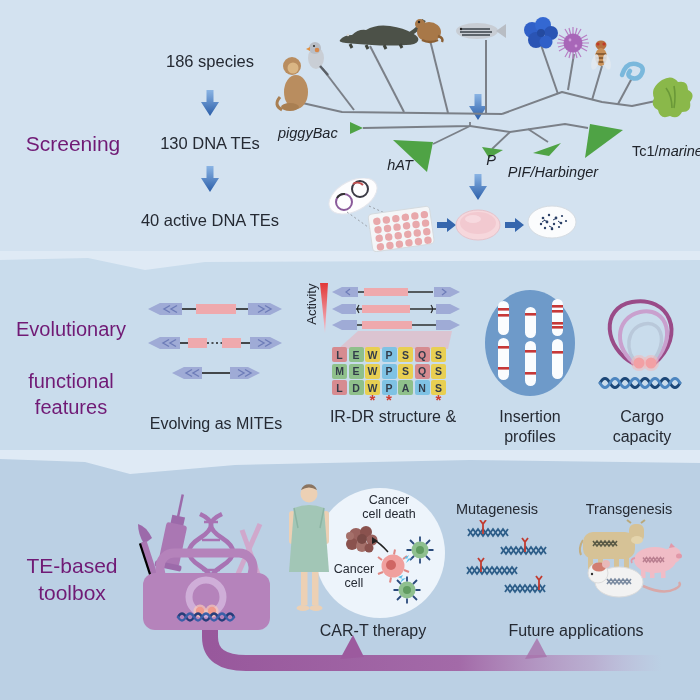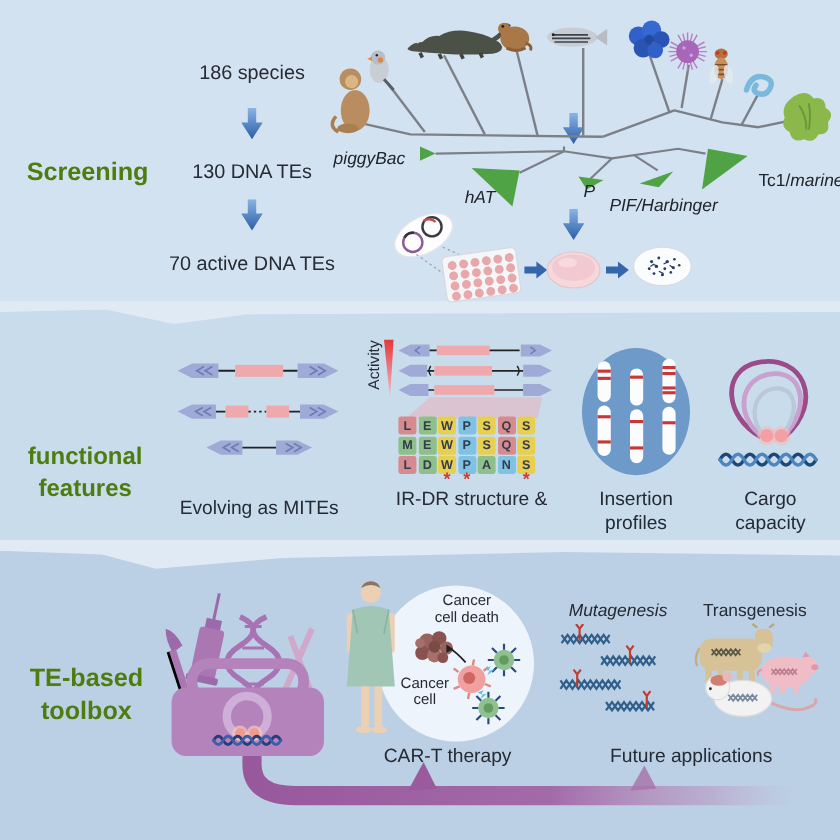--- a/index.html
+++ b/index.html
@@ -4,21 +4,21 @@
 <style>
   html,body{margin:0;padding:0;}
   #canvas{position:relative;width:700px;height:700px;overflow:hidden;
           font-family:"Liberation Sans",sans-serif;background:#dfeaf5;}
   .band{position:absolute;inset:0;}
   .band-top{background:#d3e2f0;clip-path:polygon(0 0,700px 0,700px 251px,0 251px);}
   .band-mid{background:#c9dcec;clip-path:polygon(0 260px,88px 258px,145px 270px,205px 262px,700px 260px,700px 450px,0 450px);}
   .band-bot{background:#bbd0e4;clip-path:polygon(0 459px,85px 462px,130px 474px,235px 465px,470px 460px,700px 463px,700px 700px,0 700px);}
   .abs{position:absolute;}
   .lbl{position:absolute;color:#252a33;text-align:center;line-height:1.25;}
-  .title{font-weight:bold;font-size:21px;color:#4d7c0f;line-height:1.3;}
+  .title{font-weight:normal;font-size:21px;color:#701a75;line-height:1.3;}
   .flow{font-size:16.5px;}
   .fam{font-size:14.5px;font-style:italic;color:#20242b;}
   .fam .up{font-style:normal;margin-left:24px;}
   .cap{font-size:16px;}
   .smcap{font-size:14.5px;}
   .tiny{font-size:11.5px;line-height:1.15;}
   .vert{transform:rotate(-90deg);transform-origin:center;font-size:13px;}
   
   #aa-grid{position:absolute;left:332px;top:347px;display:grid;
            grid-template-columns:repeat(7,15px);grid-auto-rows:15px;gap:1.5px;}
@@ -53,21 +53,21 @@
           <stop offset="0.55" stop-color="#a36aa8"></stop>
         <stop offset="0.85" stop-color="#b788ba" stop-opacity="0.45"></stop>
         <stop offset="1" stop-color="#c9a0cc" stop-opacity="0"></stop>
       </linearGradient>
     </defs>
   </svg>
 
   <div class="lbl title" style="left:18px;top:130px;width:110px;">Screening</div>
   <div class="lbl flow" style="left:150px;top:51px;width:120px;">186 species</div>
   <div class="lbl flow" style="left:150px;top:133px;width:120px;">130 DNA TEs</div>
-  <div class="lbl flow" style="left:135px;top:210px;width:150px;">70 active DNA TEs</div>
+  <div class="lbl flow" style="left:135px;top:210px;width:150px;">40 active DNA TEs</div>
 
   <svg class="abs" style="left:201px;top:90px;" width="18" height="26" viewBox="0 0 18 26">
       <path d="M5.5 0h7v12h5.5L9 26 0 12h5.5z" fill="url(#gradBlue)"></path>
     </svg>
   <svg class="abs" style="left:201px;top:166px;" width="18" height="26" viewBox="0 0 18 26">
       <path d="M5.5 0h7v12h5.5L9 26 0 12h5.5z" fill="url(#gradBlue)"></path>
     </svg>
   <svg class="abs" style="left:469px;top:94px;" width="18" height="26" viewBox="0 0 18 26">
       <path d="M5.5 0h7v12h5.5L9 26 0 12h5.5z" fill="url(#gradBlue)"></path>
     </svg>
@@ -237,21 +237,21 @@
         <circle cx="220" cy="50" r="1.2"></circle>
           <circle cx="227" cy="51" r="1.3"></circle>
           <circle cx="234" cy="49" r="1.1"></circle>
           <circle cx="241" cy="43" r="1.1"></circle>
         <path d="M219 42 l4 2 M228 42 l4 -2 M224 48 l4 2 M233 43 l4 3 M217 44 l3 -2" stroke="#2a3f66" stroke-width="1"></path>
       </g>
     </g>
   </svg>
 
   <div class="lbl title" style="left:8px;top:316px;width:126px;font-size:20px;">
-    <br>
+    <span>Evolutionary</span><br>
     <br>
     <span>functional</span><br>
     <span>features</span>
   </div>
 
   <svg class="abs" style="left:148px;top:295px;" width="135" height="95" viewBox="0 0 135 95">
     <g>
       <polygon points="12,8 34,8 34,20 12,20 0,14" fill="#9fabd6"></polygon>
       <path d="M22 10.5 l-6 3.5 6 3.5 M29 10.5 l-6 3.5 6 3.5" stroke="#6d7cb8" stroke-width="1.4" fill="none"></path>
       <line x1="34" y1="14" x2="48" y2="14" stroke="#222" stroke-width="1.6"></line>
@@ -491,21 +491,21 @@
   <div class="lbl tiny" style="left:345px;top:493px;width:88px;font-size:12.5px;">
     <span>Cancer</span><br>
     <span>cell death</span>
   </div>
   <div class="lbl tiny" style="left:323px;top:562px;width:62px;font-size:12.5px;">
     <span>Cancer</span><br>
     <span>cell</span>
   </div>
   <div class="lbl cap" style="left:305px;top:621px;width:136px;">CAR-T therapy</div>
 
-  <div class="lbl smcap" style="left:461px;top:500px;width:108px;font-style:italic;">Mutagenesis</div>
+  <div class="lbl smcap" style="left:443px;top:500px;width:108px;">Mutagenesis</div>
   <svg class="abs" style="left:463px;top:520px;" width="100" height="88" viewBox="0 0 100 88">
     <g stroke="#2f5f8a" stroke-width="1.8" fill="none">
       <path d="M5 16 l5 -7 5 7 5 -7 5 7 5 -7 5 7 5 -7 5 7"></path>
       <path d="M5 9 l5 7 5 -7 5 7 5 -7 5 7 5 -7 5 7 5 -7"></path>
       <path d="M38 34 l5 -7 5 7 5 -7 5 7 5 -7 5 7 5 -7 5 7 5 -7"></path>
       <path d="M38 27 l5 7 5 -7 5 7 5 -7 5 7 5 -7 5 7 5 -7 5 7"></path>
       <path d="M4 54 l5 -7 5 7 5 -7 5 7 5 -7 5 7 5 -7 5 7 5 -7 5 7"></path>
       <path d="M4 47 l5 7 5 -7 5 7 5 -7 5 7 5 -7 5 7 5 -7 5 7 5 -7"></path>
       <path d="M42 72 l5 -7 5 7 5 -7 5 7 5 -7 5 7 5 -7 5 7"></path>
       <path d="M42 65 l5 7 5 -7 5 7 5 -7 5 7 5 -7 5 7 5 -7"></path>

